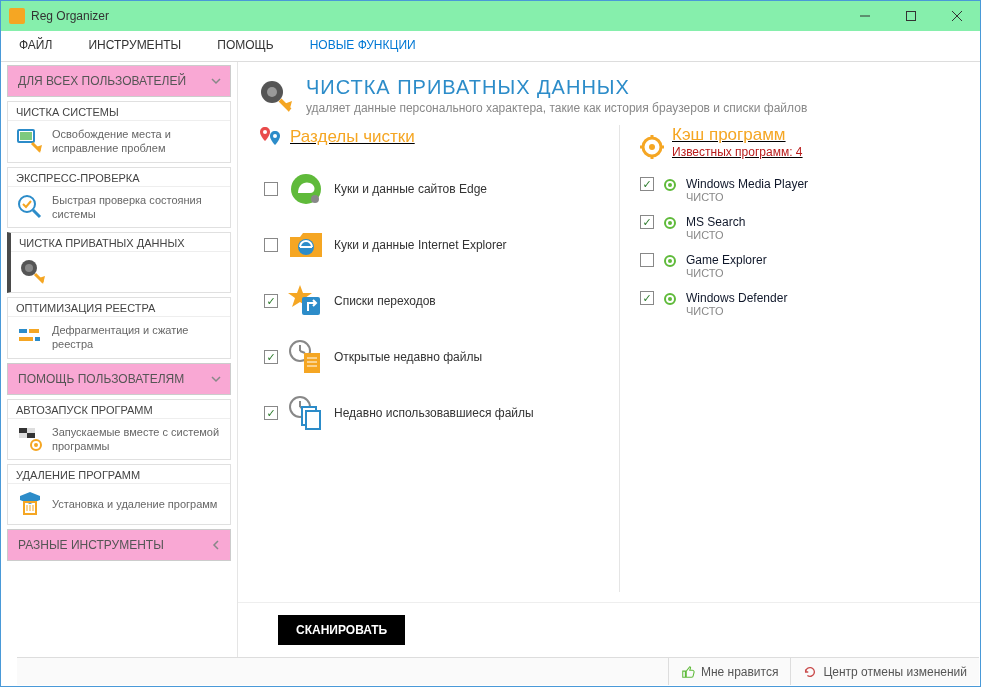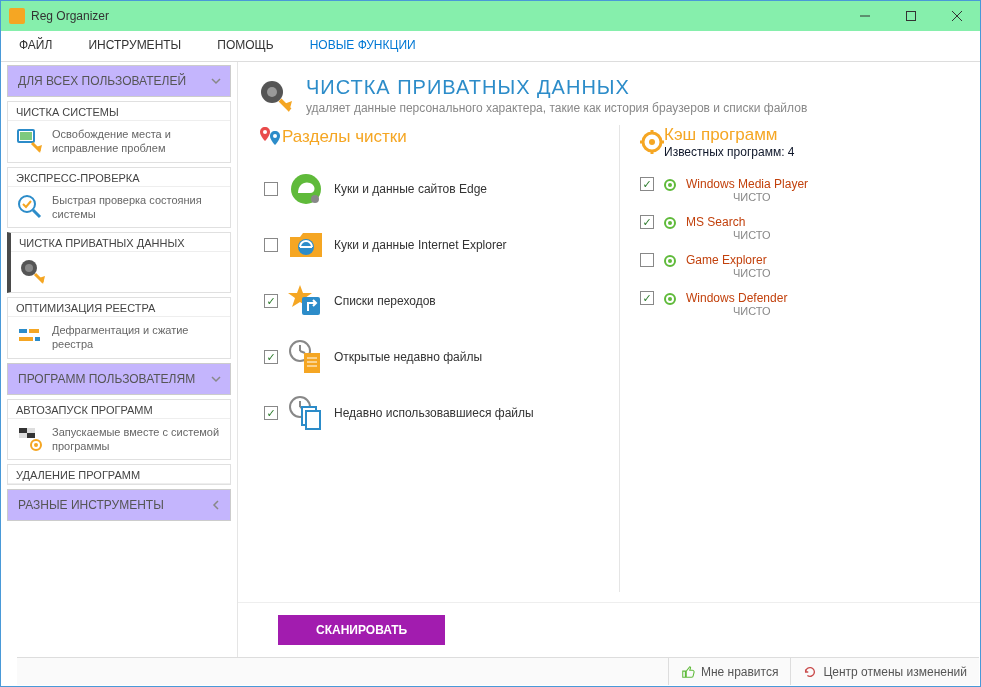--- a/index.html
+++ b/index.html
@@ -20,21 +20,21 @@
 
 
 .body-row { display: flex; height: 603px; }
 .sidebar { width: 237px; border-right: 1px solid #e5e5e5; background: #fff; }
 .content { flex: 1; display: flex; flex-direction: column; }
 
 
 .side-section-header {
   display: flex; align-items: center; justify-content: space-between;
   height: 32px; padding: 0 8px 0 10px; font-size: 12px; color: #555;
-  border: 1px solid #ccc; margin: 3px 6px 4px 6px; background: #c4b5fd; cursor: pointer;
+  border: 1px solid #ccc; margin: 3px 6px 4px 6px; background: #f9a8d4; cursor: pointer;
 }
 .side-section-header svg { width: 12px; height: 12px; stroke: #888; }
 
 
 .side-item { margin: 0 6px 4px 6px; border: 1px solid #e0e0e0; }
 .side-item.active { border-left: 4px solid #4a4a4a; }
 .side-item-head { font-size: 11px; color: #444; padding: 4px 8px 2px 8px; border-bottom: 1px solid #eee; }
 .side-item-body { display: flex; align-items: center; gap: 8px; padding: 6px 8px; cursor: pointer; }
 .side-item-body .icon { width: 28px; height: 28px; flex: none; display: flex; align-items: center; justify-content: center; }
 .side-item-desc { font-size: 11px; color: #666; line-height: 1.3; }
@@ -43,43 +43,43 @@
 .page-header { display: flex; align-items: center; gap: 12px; padding: 14px 20px 10px 20px; }
 .page-header .big-icon { width: 36px; height: 36px; }
 .page-title { font-size: 20px; color: #2c8cc9; letter-spacing: 1px; font-weight: 400; }
 .page-sub { font-size: 12px; color: #888; margin-top: 2px; }
 
 
 .columns { display: flex; flex: 1; padding: 0 20px 10px 20px; }
 .col-left { flex: 1; border-right: 1px solid #e5e5e5; padding-right: 12px; }
 .col-right { width: 340px; padding-left: 20px; }
 
-.col-head { display: flex; align-items: center; gap: 0; margin-bottom: 12px; }
+.col-head { display: flex; align-items: center; gap: 8px; margin-bottom: 12px; text-decoration: underline; }
 .col-head-icon { width: 24px; height: 24px; }
 .col-head-title { font-size: 17px; color: #f5a623; font-weight: 400; }
-.col-head-sub { font-size: 12px; color: #0f172a; }
+.col-head-sub { font-size: 12px; color: #b91c1c; }
 
 
 .clean-row { display: flex; align-items: center; gap: 10px; padding: 10px 6px; }
 .checkbox { width: 14px; height: 14px; border: 1px solid #888; background: #fff; cursor: pointer; display:flex; align-items:center; justify-content:center;}
 .checkbox.checked::after { content: "✓"; font-size: 11px; color: #2a7a2a; }
 .clean-icon { width: 36px; height: 36px; display:flex; align-items:center; justify-content:center; }
 .clean-label { font-size: 12px; color: #333; }
 
 
 .cache-row { display: flex; align-items: flex-start; gap: 8px; padding: 6px 0; }
 .cache-gear { width: 16px; height: 16px; color: #5fba3a; }
-.cache-name { font-size: 12px; color: #c2410c; }
-.cache-status { font-size: 11px; color: #888; margin-left: 47px; }
+.cache-name { font-size: 12px; color: #0f172a; }
+.cache-status { font-size: 11px; color: #888; }
 
 
 .scan-bar { padding: 12px 30px 20px 40px; border-top: 1px solid #eee; }
 .scan-btn {
-  background: #a21caf; color: #fff; font-size: 12px; font-weight: 600;
-  padding: 8px 38px; border: none; cursor: pointer;
+  background: #000000; color: #fff; font-size: 12px; font-weight: 600;
+  padding: 8px 18px; border: none; cursor: pointer;
 }
 
 
 .statusbar {
   position: absolute; left: 16px; right: 1px; bottom: 1px; height: 28px;
   border-top: 1px solid #ddd; display: flex; justify-content: flex-end; align-items: stretch;
   background: #fafafa;
 }
 .status-btn { display: flex; align-items: center; gap: 6px; padding: 0 12px; font-size: 12px; color: #555; border-left: 1px solid #ddd; cursor: pointer; }
 .status-btn svg { width: 14px; height: 14px; }
@@ -181,21 +181,21 @@
               <rect x="13" y="6" width="10" height="4" fill="#f5a623"></rect>
               <rect x="3" y="14" width="14" height="4" fill="#f5a623"></rect>
               <rect x="19" y="14" width="5" height="4" fill="#2c8cc9"></rect>
             </svg>
           </div>
         <div class="side-item-desc">Дефрагментация и сжатие реестра</div>
       </div>
     </div>
 
     <div class="side-section-header">
-      <span>ПРОГРАММ ПОЛЬЗОВАТЕЛЯМ</span>
+      <span>ПОМОЩЬ ПОЛЬЗОВАТЕЛЯМ</span>
       <svg viewBox="0 0 12 12" fill="none">
           <polyline points="2,4 6,8 10,4" stroke="#888" stroke-width="1.5"></polyline>
         </svg>
     </div>
 
     <div class="side-item">
       <div class="side-item-head">АВТОЗАПУСК ПРОГРАММ</div>
       <div class="side-item-body">
         <div class="icon">
             <svg viewBox="0 0 28 28">
@@ -205,20 +205,32 @@
               <circle cx="20" cy="20" r="5" fill="none" stroke="#f5a623" stroke-width="2"></circle>
               <circle cx="20" cy="20" r="2" fill="#f5a623"></circle>
             </svg>
           </div>
         <div class="side-item-desc">Запускаемые вместе с системой программы</div>
       </div>
     </div>
 
     <div class="side-item">
       <div class="side-item-head">УДАЛЕНИЕ ПРОГРАММ</div>
+      <div class="side-item-body">
+        <div class="icon">
+            <svg viewBox="0 0 28 28">
+              <path d="M4 6 L14 2 L24 6 L24 10 L14 14 L4 10 Z" fill="#2c8cc9"></path>
+              <rect x="8" y="12" width="12" height="12" fill="none" stroke="#f5a623" stroke-width="2"></rect>
+              <line x1="11" y1="15" x2="11" y2="21" stroke="#f5a623"></line>
+              <line x1="14" y1="15" x2="14" y2="21" stroke="#f5a623"></line>
+              <line x1="17" y1="15" x2="17" y2="21" stroke="#f5a623"></line>
+            </svg>
+          </div>
+        <div class="side-item-desc">Установка и удаление программ</div>
+      </div>
     </div>
 
     <div class="side-section-header">
       <span>РАЗНЫЕ ИНСТРУМЕНТЫ</span>
       <svg viewBox="0 0 12 12" fill="none">
           <polyline points="8,2 4,6 8,10" stroke="#888" stroke-width="1.5"></polyline>
         </svg>
     </div>
   </div>
 
@@ -311,21 +323,21 @@
                 <line x1="12" y1="12" x2="17" y2="14" stroke="#888" stroke-width="2"></line>
                 <rect x="14" y="12" width="14" height="18" fill="#fff" stroke="#2c8cc9" stroke-width="2"></rect>
                 <rect x="18" y="16" width="14" height="18" fill="#fff" stroke="#2c8cc9" stroke-width="2"></rect>
               </svg>
             </div>
           <div class="clean-label">Недавно использовавшиеся файлы</div>
         </div>
       </div>
 
       <div class="col-right">
-        <div class="col-head" style="align-items:center">
+        <div class="col-head" style="align-items:flex-end">
           <svg class="col-head-icon" viewBox="0 0 24 24">
               <circle cx="12" cy="12" r="9" fill="none" stroke="#f5a623" stroke-width="3"></circle>
               <circle cx="12" cy="12" r="3" fill="#f5a623"></circle>
               <g stroke="#f5a623" stroke-width="3">
                 <line x1="12" y1="0" x2="12" y2="4"></line>
                 <line x1="12" y1="20" x2="12" y2="24"></line>
                 <line x1="0" y1="12" x2="4" y2="12"></line>
                 <line x1="20" y1="12" x2="24" y2="12"></line>
               </g>
             </svg>

